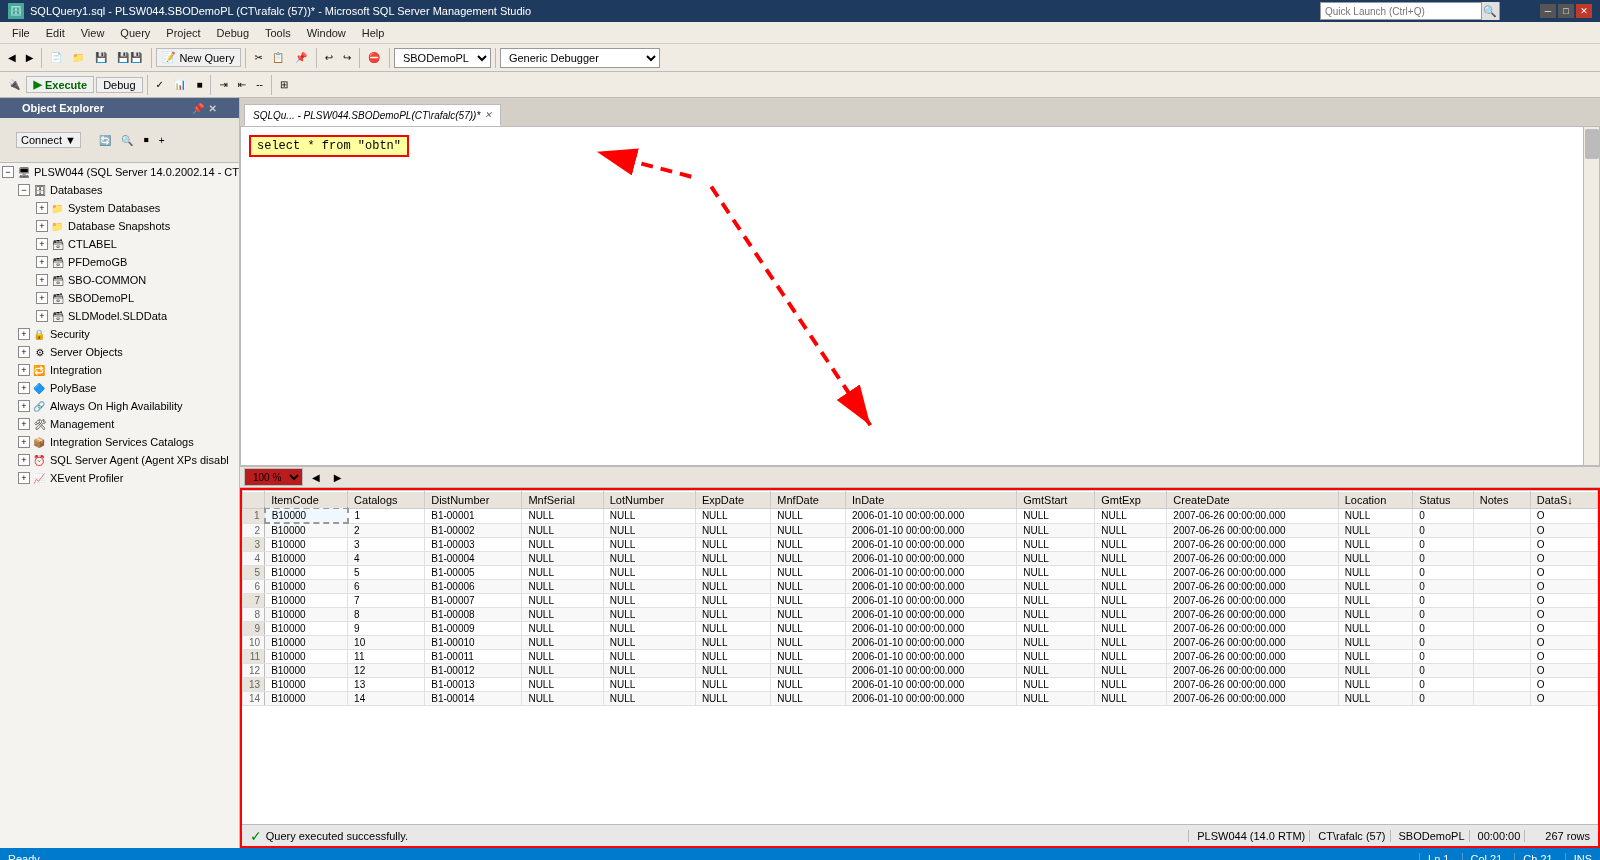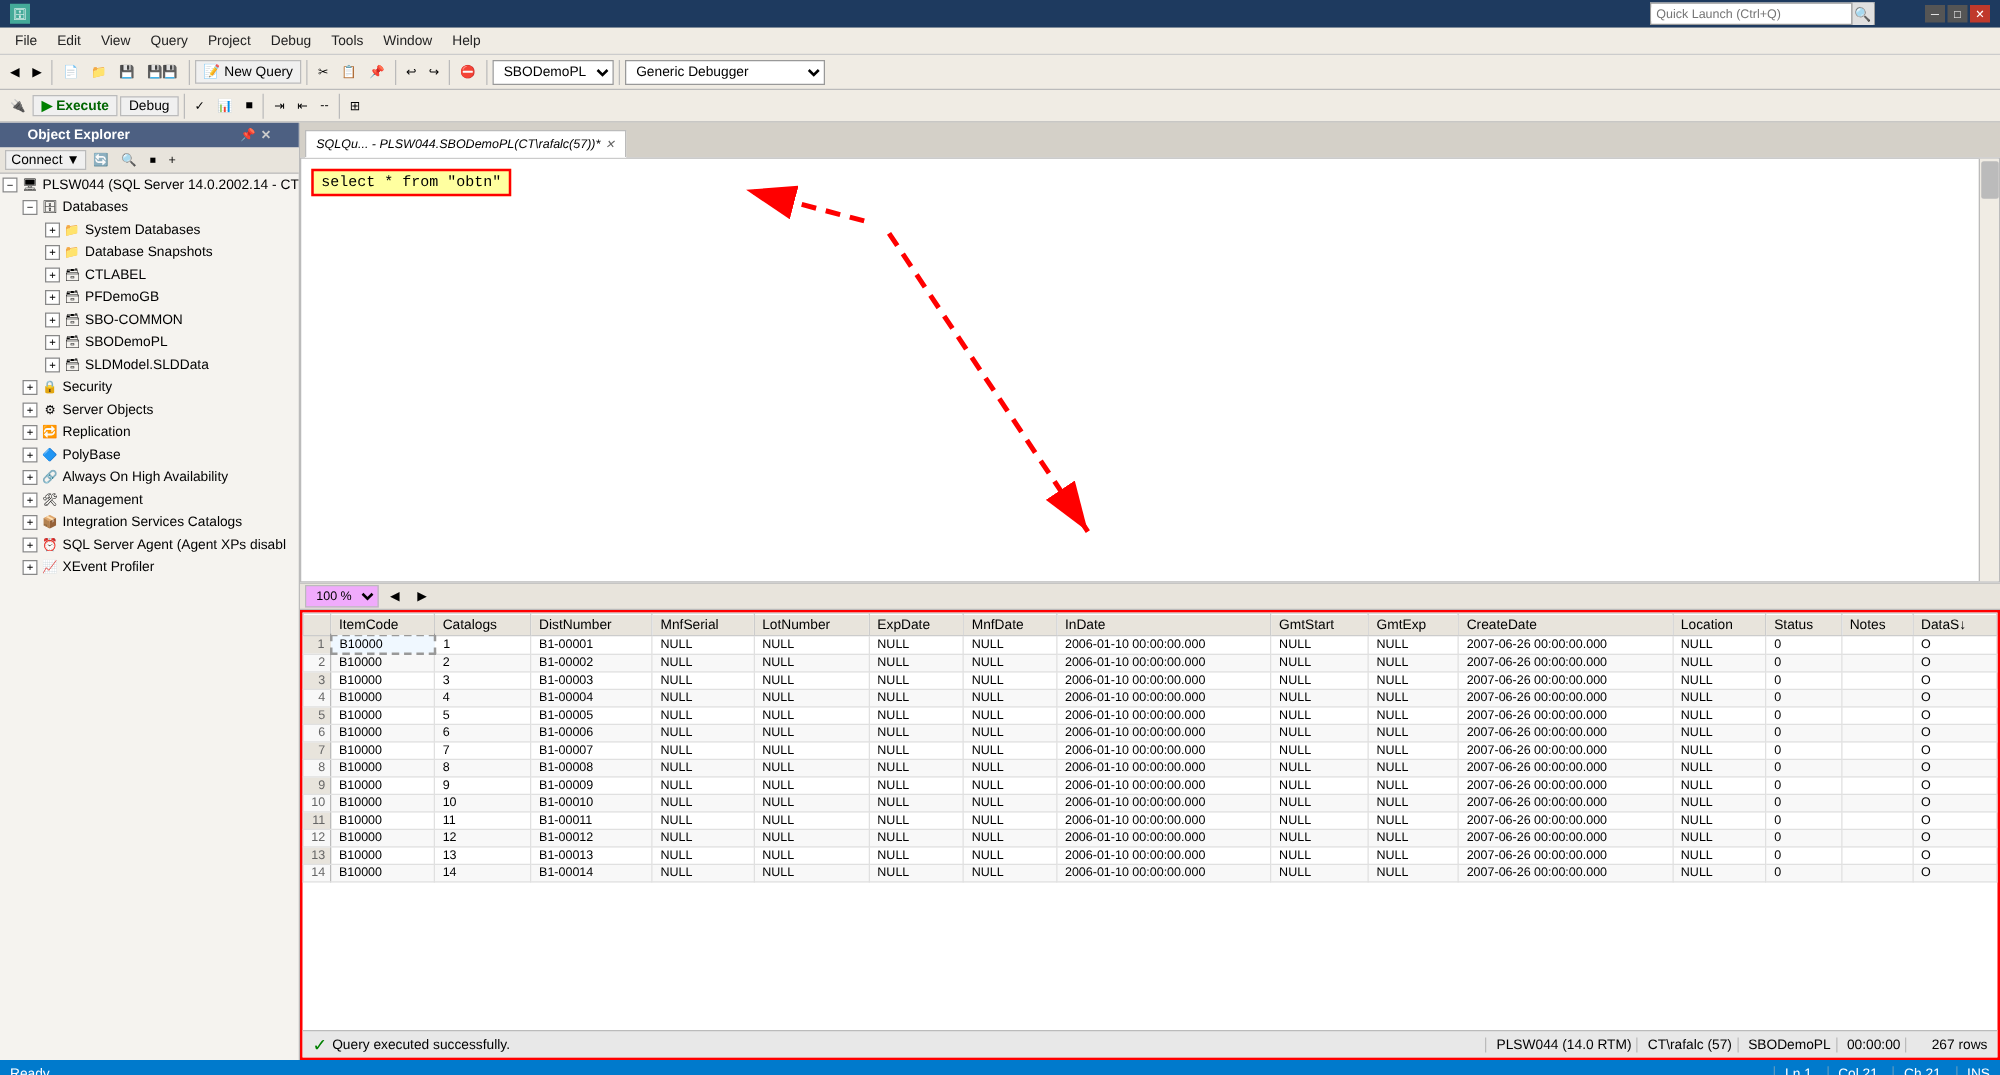--- a/index.html
+++ b/index.html
@@ -37,21 +37,21 @@
     #main-layout { display: flex; height: calc(860px - 110px); overflow: hidden; }
 
     
     #object-explorer { width: 240px; background: #f5f3ef; border-right: 1px solid #bbb; display: flex; flex-direction: column; min-width: 240px; }
     #oe-header { background: #4d6082; color: white; padding: 4px 22px; font-size: 11px; font-weight: bold; display: flex; align-items: center; justify-content: space-between; }
     #oe-header-controls { display: flex; align-items: center; gap: 4px; }
     #oe-header-controls span { color: #ccc; cursor: pointer; font-size: 10px; }
     #oe-toolbar { background: #e8e4dc; border-bottom: 1px solid #bbb; padding: 2px 4px; display: flex; align-items: center; gap: 2px; }
     #oe-content { flex: 1; overflow-y: auto; font-size: 11px; }
     
-    .connect-btn { background: #f0f0f0; border: 1px solid #bbb; padding: 1px 4px; font-size: 11px; cursor: pointer; margin: 0; }
+    .connect-btn { background: #f0f0f0; border: 1px solid #bbb; padding: 1px 4px; font-size: 11px; cursor: pointer; margin: 12px; }
 
     
     .tree-item { display: flex; align-items: center; padding: 1px 2px; cursor: pointer; white-space: nowrap; }
     .tree-icon { width: 16px; height: 16px; flex-shrink: 0; display: flex; align-items: center; justify-content: center; font-size: 10px; margin-right: 2px; }
     .tree-label { font-size: 11px; }
     .expand-icon { width: 12px; height: 12px; border: 1px solid #888; background: white; display: flex; align-items: center; justify-content: center; font-size: 9px; cursor: pointer; flex-shrink: 0; margin-right: 2px; }
 
     
     #content-area { flex: 1; display: flex; flex-direction: column; background: #ccc; }
     
@@ -61,21 +61,21 @@
     .tab.active { background: white; border-bottom: 1px solid white; z-index: 1; }
     .tab .close-tab { font-size: 9px; color: #666; cursor: pointer; }
 
     
     #query-editor { background: white; border: 1px solid #bbb; flex-shrink: 0; position: relative; height: 340px; }
     #query-editor-inner { padding: 8px; font-family: 'Courier New', monospace; font-size: 12px; height: 100%; overflow: auto; }
     .sql-query-box { display: inline-block; border: 2px solid red; padding: 2px 6px; background: #ffffa0; font-family: 'Courier New', monospace; font-size: 12px; }
 
     
     #zoom-bar { background: #e8e4dc; border-top: 1px solid #bbb; border-bottom: 1px solid #bbb; padding: 1px 4px; display: flex; align-items: center; gap: 4px; font-size: 11px; }
-    .zoom-dropdown { padding: 0 4px; border: 1px solid #bbb; background: #f0abfc; font-size: 10px; height: 18px; }
+    .zoom-dropdown { padding: 0 4px; border: 1px solid #bbb; background: #b91c1c; font-size: 10px; height: 18px; }
 
     
     #results-pane { flex: 1; display: flex; flex-direction: column; background: white; border: 2px solid red; overflow: hidden; }
     .result-tab { padding: 3px 10px; font-size: 11px; cursor: pointer; border-right: 1px solid #bbb; }
     .result-tab.active { background: white; }
     
     
     #results-table-wrapper { flex: 1; overflow: auto; }
     #results-table { border-collapse: collapse; font-size: 10px; width: 100%; }
     #results-table th { background: #e8e4dc; border: 1px solid #ccc; padding: 2px 6px; font-weight: normal; text-align: left; white-space: nowrap; position: sticky; top: 1px; font-size: 11px; }
@@ -93,20 +93,21 @@
 
     
     .arrow-overlay { position: absolute; pointer-events: none; z-index: 10; }
   </style>
 </head>
 <body>
 
 <div id="title-bar" style="position:relative;">
   <div class="title-left">
     <div class="title-icon">🗄</div>
+    <span style="font-size:11px;">SQLQuery1.sql - PLSW044.SBODemoPL (CT\rafalc (57))* - Microsoft SQL Server Management Studio</span>
   </div>
 
   <div id="quick-launch">
     <input type="text" placeholder="Quick Launch (Ctrl+Q)" style="">
     <div class="search-btn">🔍</div>
   </div>
   <div class="title-controls">
     <span>─</span>
     <span>□</span>
     <span style="background:#c0392b;">✕</span>
@@ -252,21 +253,21 @@
 
       <div class="tree-item" style="padding-left:18px;">
         <div class="expand-icon">+</div>
         <div class="tree-icon">⚙</div>
         <span class="tree-label">Server Objects</span>
       </div>
 
       <div class="tree-item" style="padding-left:18px;">
         <div class="expand-icon">+</div>
         <div class="tree-icon">🔁</div>
-        <span class="tree-label">Replication</span>
+        <span class="tree-label">Integration</span>
       </div>
 
       <div class="tree-item" style="padding-left:18px;">
         <div class="expand-icon">+</div>
         <div class="tree-icon">🔷</div>
         <span class="tree-label">PolyBase</span>
       </div>
 
       <div class="tree-item" style="padding-left:18px;">
         <div class="expand-icon">+</div>

